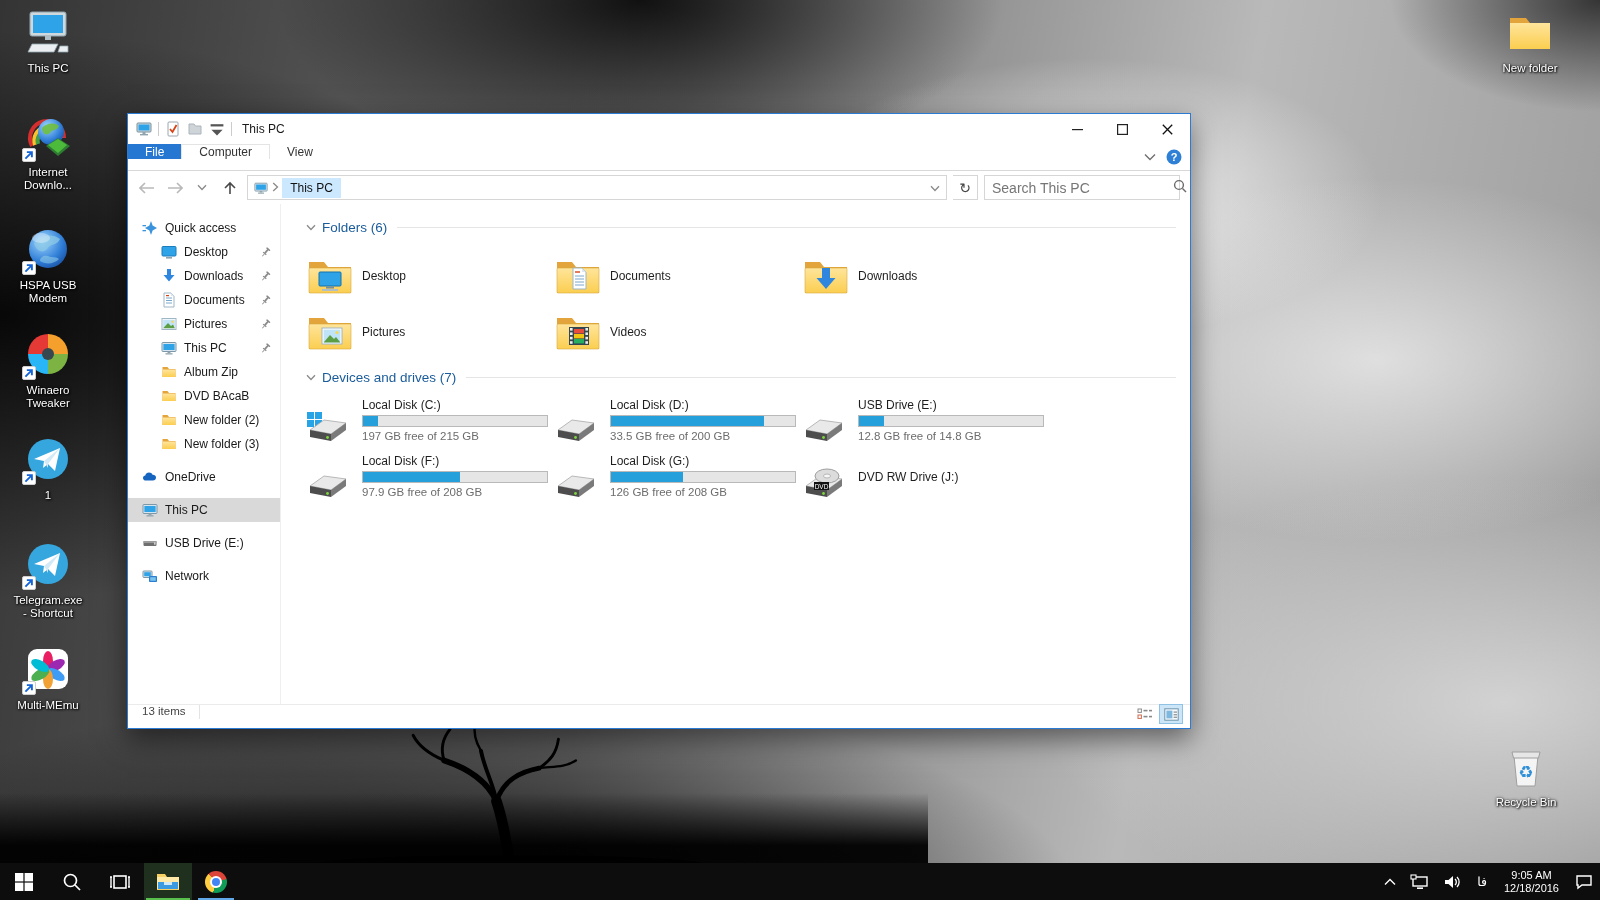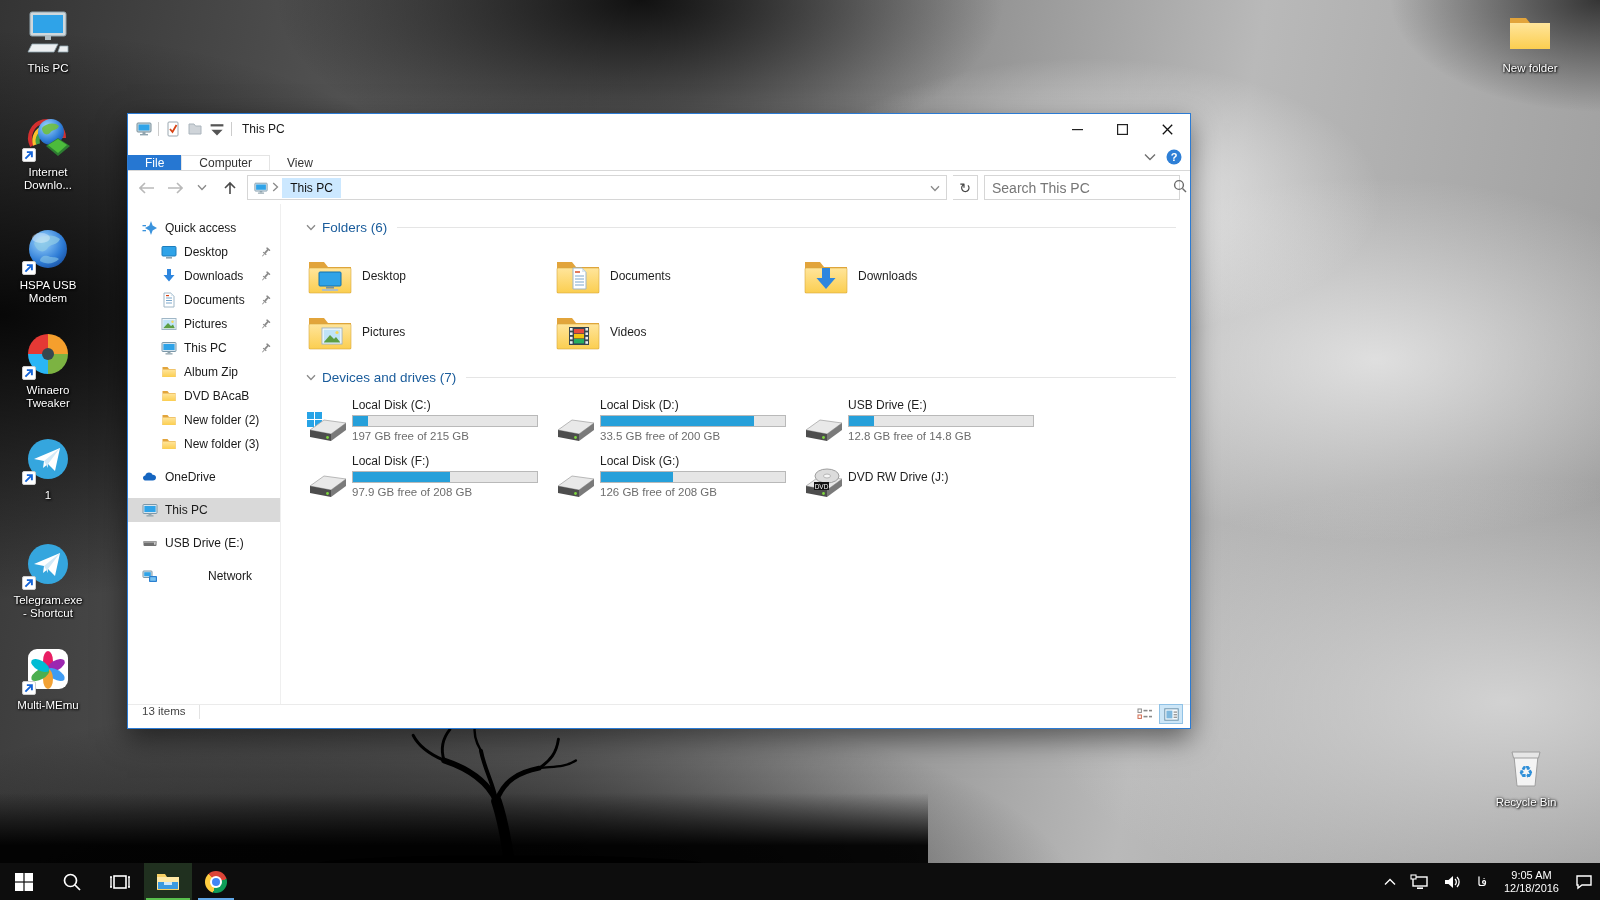--- a/index.html
+++ b/index.html
@@ -41,21 +41,21 @@
     border:1px solid var(--win-border);box-shadow:0 10px 26px rgba(0,0,0,.5);display:flex;flex-direction:column}
   .titlebar{height:30px;display:flex;align-items:center;flex:0 0 auto}
   .qat{display:flex;align-items:center;gap:6px;padding-left:8px}
   .qat .i16 svg{width:16px;height:16px;display:block}
   .sep{width:1px;height:14px;background:#ccc}
   .win-title{font-size:12px;color:#1a1a1a;margin-left:4px}
   .caption{margin-left:auto;display:flex;height:100%}
   .cap-btn{width:45px;height:100%;display:flex;align-items:center;justify-content:center}
   .cap-btn svg{width:11px;height:11px}
 
-  .tabs-row{height:27px;display:flex;align-items:flex-end;border-bottom:1px solid #d8d8d8;position:relative;flex:0 0 auto}
+  .tabs-row{height:27px;display:flex;align-items:flex-start;border-bottom:1px solid #d8d8d8;position:relative;flex:0 0 auto}
   .tab{padding:0 17px;display:flex;align-items:center;font-size:12px;color:#333}
   .tab.file{background:var(--file-tab);color:#fff}
   .tab.first-normal{background:#fff;border:1px solid #e4e4e4;border-bottom:none}
   .ribbon-right{position:absolute;right:8px;top:0;height:100%;display:flex;align-items:center;gap:10px}
   .ribbon-right svg{display:block}
 
   .nav-row{height:33px;display:flex;align-items:center;padding:0 10px 0 8px;gap:6px;flex:0 0 auto}
   .nav-btn{width:22px;height:22px;display:flex;align-items:center;justify-content:center}
   .nav-btn svg{display:block}
   .addr{flex:0 0 auto;width:700px;height:25px;border:1px solid #d6d6d6;background:#fff;display:flex;align-items:center;padding-left:5px}
@@ -85,21 +85,21 @@
   .group-hdr .rule{flex:1;height:1px;background:#e5e5e5;margin-left:10px}
   .tiles{display:grid;grid-template-columns:repeat(3,248px);margin:10px 0 6px 0}
   .tile{height:56px;display:flex;align-items:center;cursor:default}
   .tile .fico{width:48px;height:40px;flex:0 0 auto}
   .tile .fico svg{width:48px;height:40px;display:block}
   .tile .flbl{margin-left:8px;font-size:12px;color:#1e1e1e}
   .dtiles{display:grid;grid-template-columns:repeat(3,248px);margin:8px 0 0 0}
   .dtile{height:56px;display:flex;cursor:default}
   .dtile .dvico{width:42px;height:34px;margin-top:14px;flex:0 0 auto}
   .dtile .dvico svg{width:42px;height:34px;display:block}
-  .dinfo{margin-left:4px;padding-top:2px}
+  .dinfo{margin-left:14px;padding-top:2px}
   .dname{font-size:12px;color:#1e1e1e}
   .dbar{width:186px;height:12px;border:1px solid #b9b9b9;background:#e6e6e6;margin:3px 0 3px 0}
   .dfill{height:100%;background:var(--bar-fill)}
   .dfree{font-size:11.5px;color:#6d6d6d}
   .dtile.nobar .dname{margin-top:16px}
 
   .statusbar{height:24px;border-top:1px solid #ebebeb;display:flex;padding:0 8px 0 14px;flex:0 0 auto}
   .st-items{font-size:11.5px;color:#444}
   .st-sep{width:1px;height:14px;background:#e3e3e3;margin-left:14px}
   .viewtoggles{margin-left:auto;display:flex;gap:4px}
@@ -555,21 +555,21 @@
         <div class="side-item gap" style="padding-left: 14px;">
           <span class="si">
             <svg viewBox="0 0 16 16">
               <rect x="1.5" y="6" width="13" height="5" rx="1" fill="#6f6f6f"></rect>
               <rect x="1.5" y="6" width="13" height="2" fill="#9c9c9c"></rect>
               <rect x="12" y="7.3" width="1.6" height="2.4" fill="#cfcfcf"></rect>
             </svg>
           </span>
           <span class="si-lbl">USB Drive (E:)</span>
         </div>
-        <div class="side-item gap" style="padding-left: 14px; gap: 43px;">
+        <div class="side-item gap" style="padding-left: 14px;">
           <span class="si">
             <svg viewBox="0 0 16 16">
               <rect x="1" y="3" width="9" height="6.5" rx="0.8" fill="#d7e5ee" stroke="#7b97a8"></rect>
               <rect x="2.2" y="4.2" width="6.6" height="4" fill="#2fa3e8"></rect>
               <rect x="7" y="8" width="8" height="6" rx="0.8" fill="#2a7fd0"></rect>
               <rect x="8.2" y="9.2" width="5.6" height="3.6" fill="#79c3f0"></rect>
             </svg>
           </span>
           <span class="si-lbl">Network</span>
         </div>

